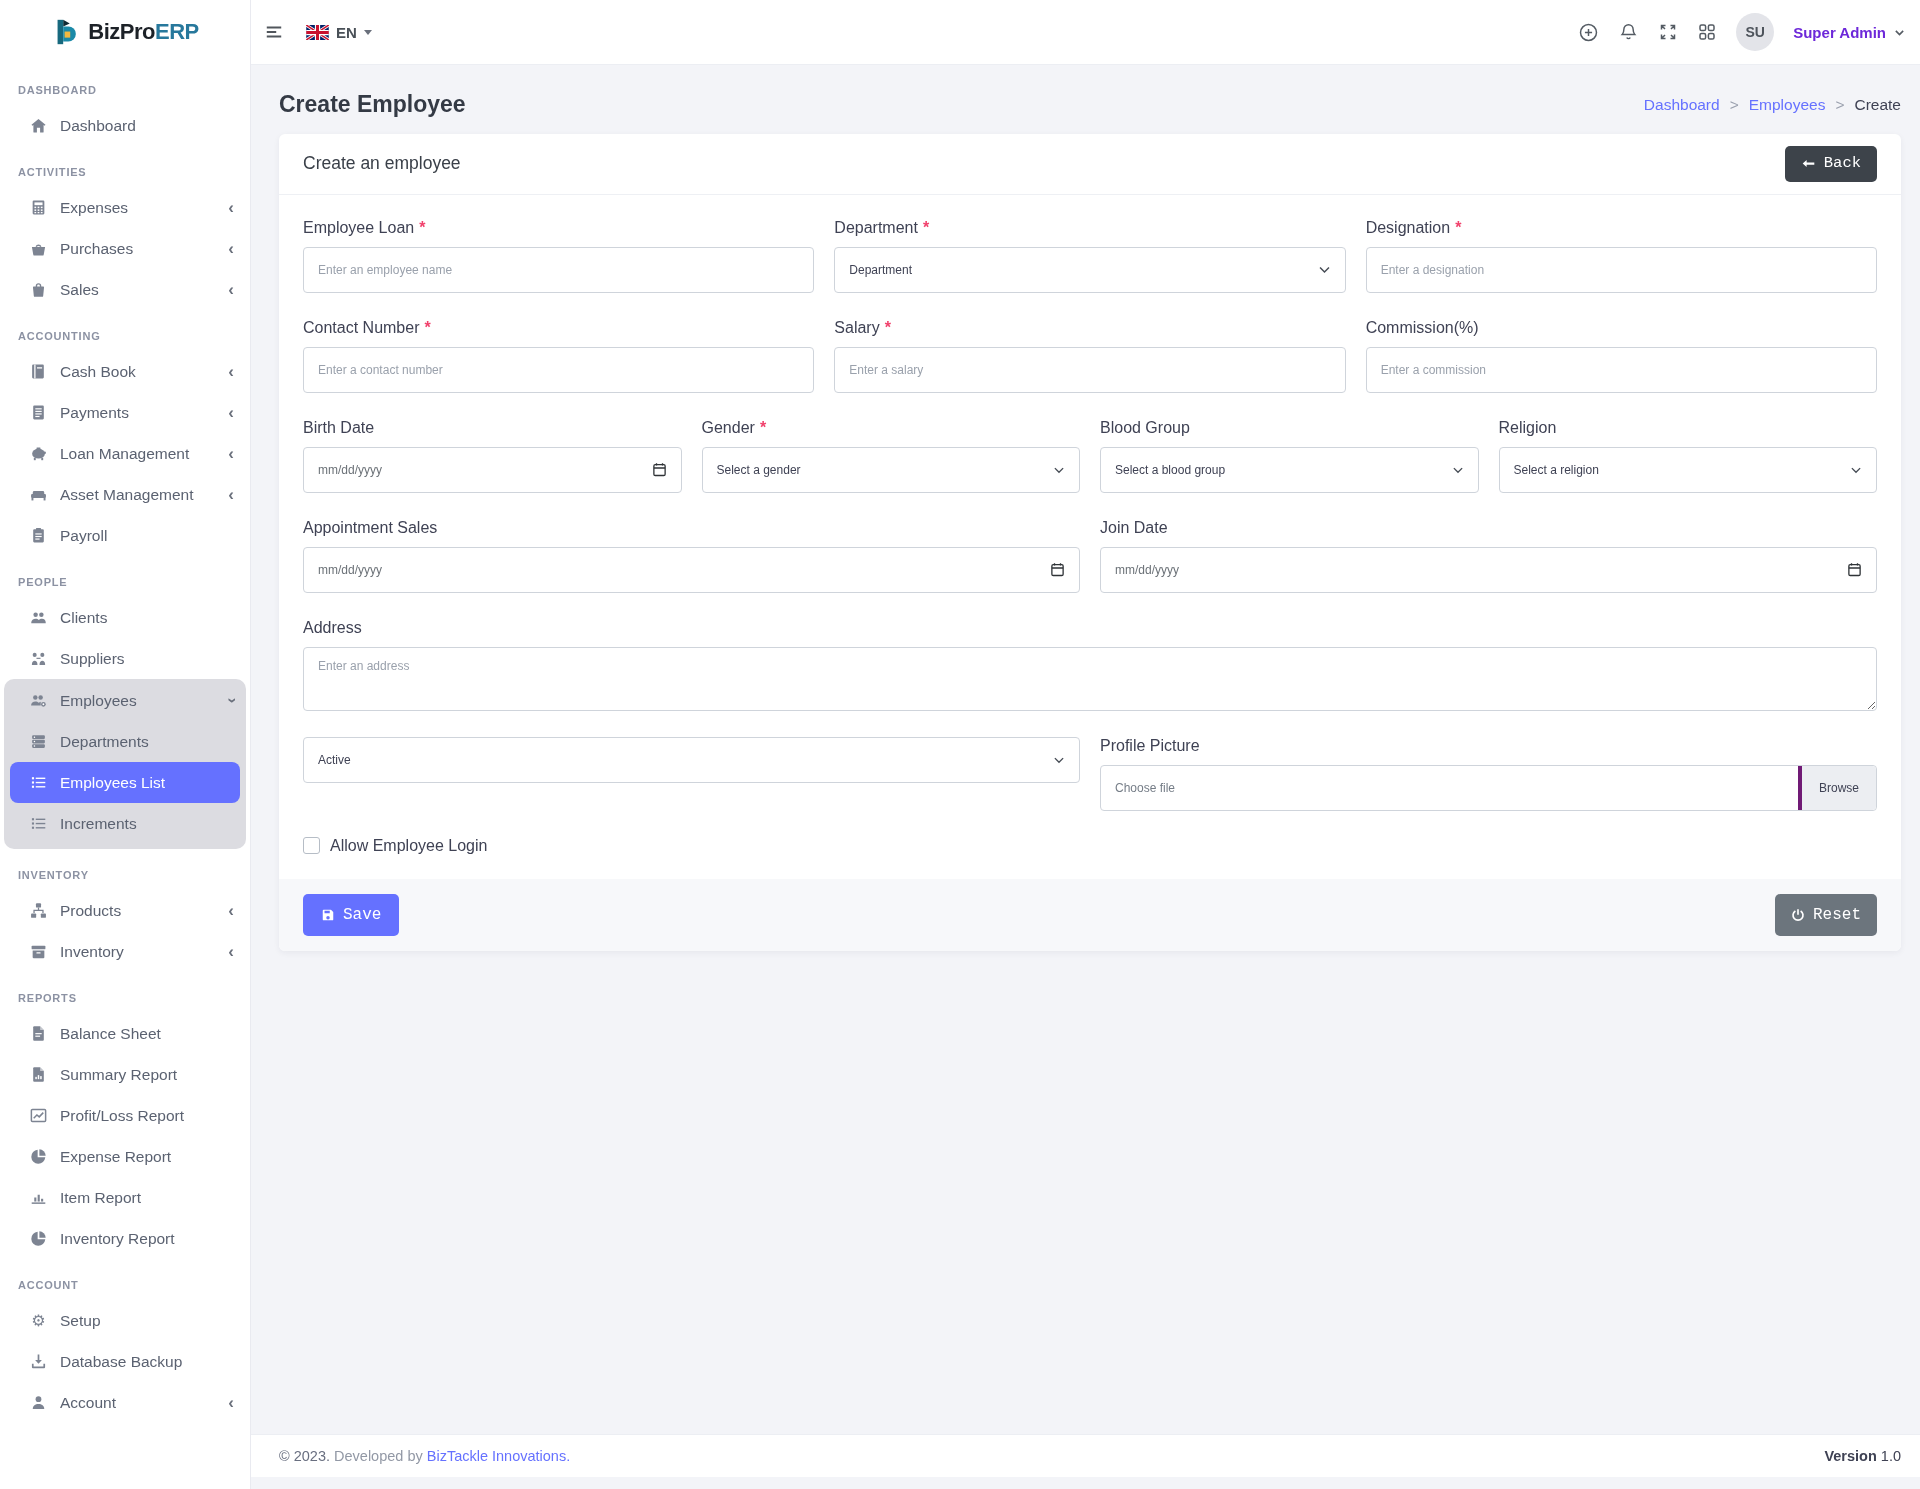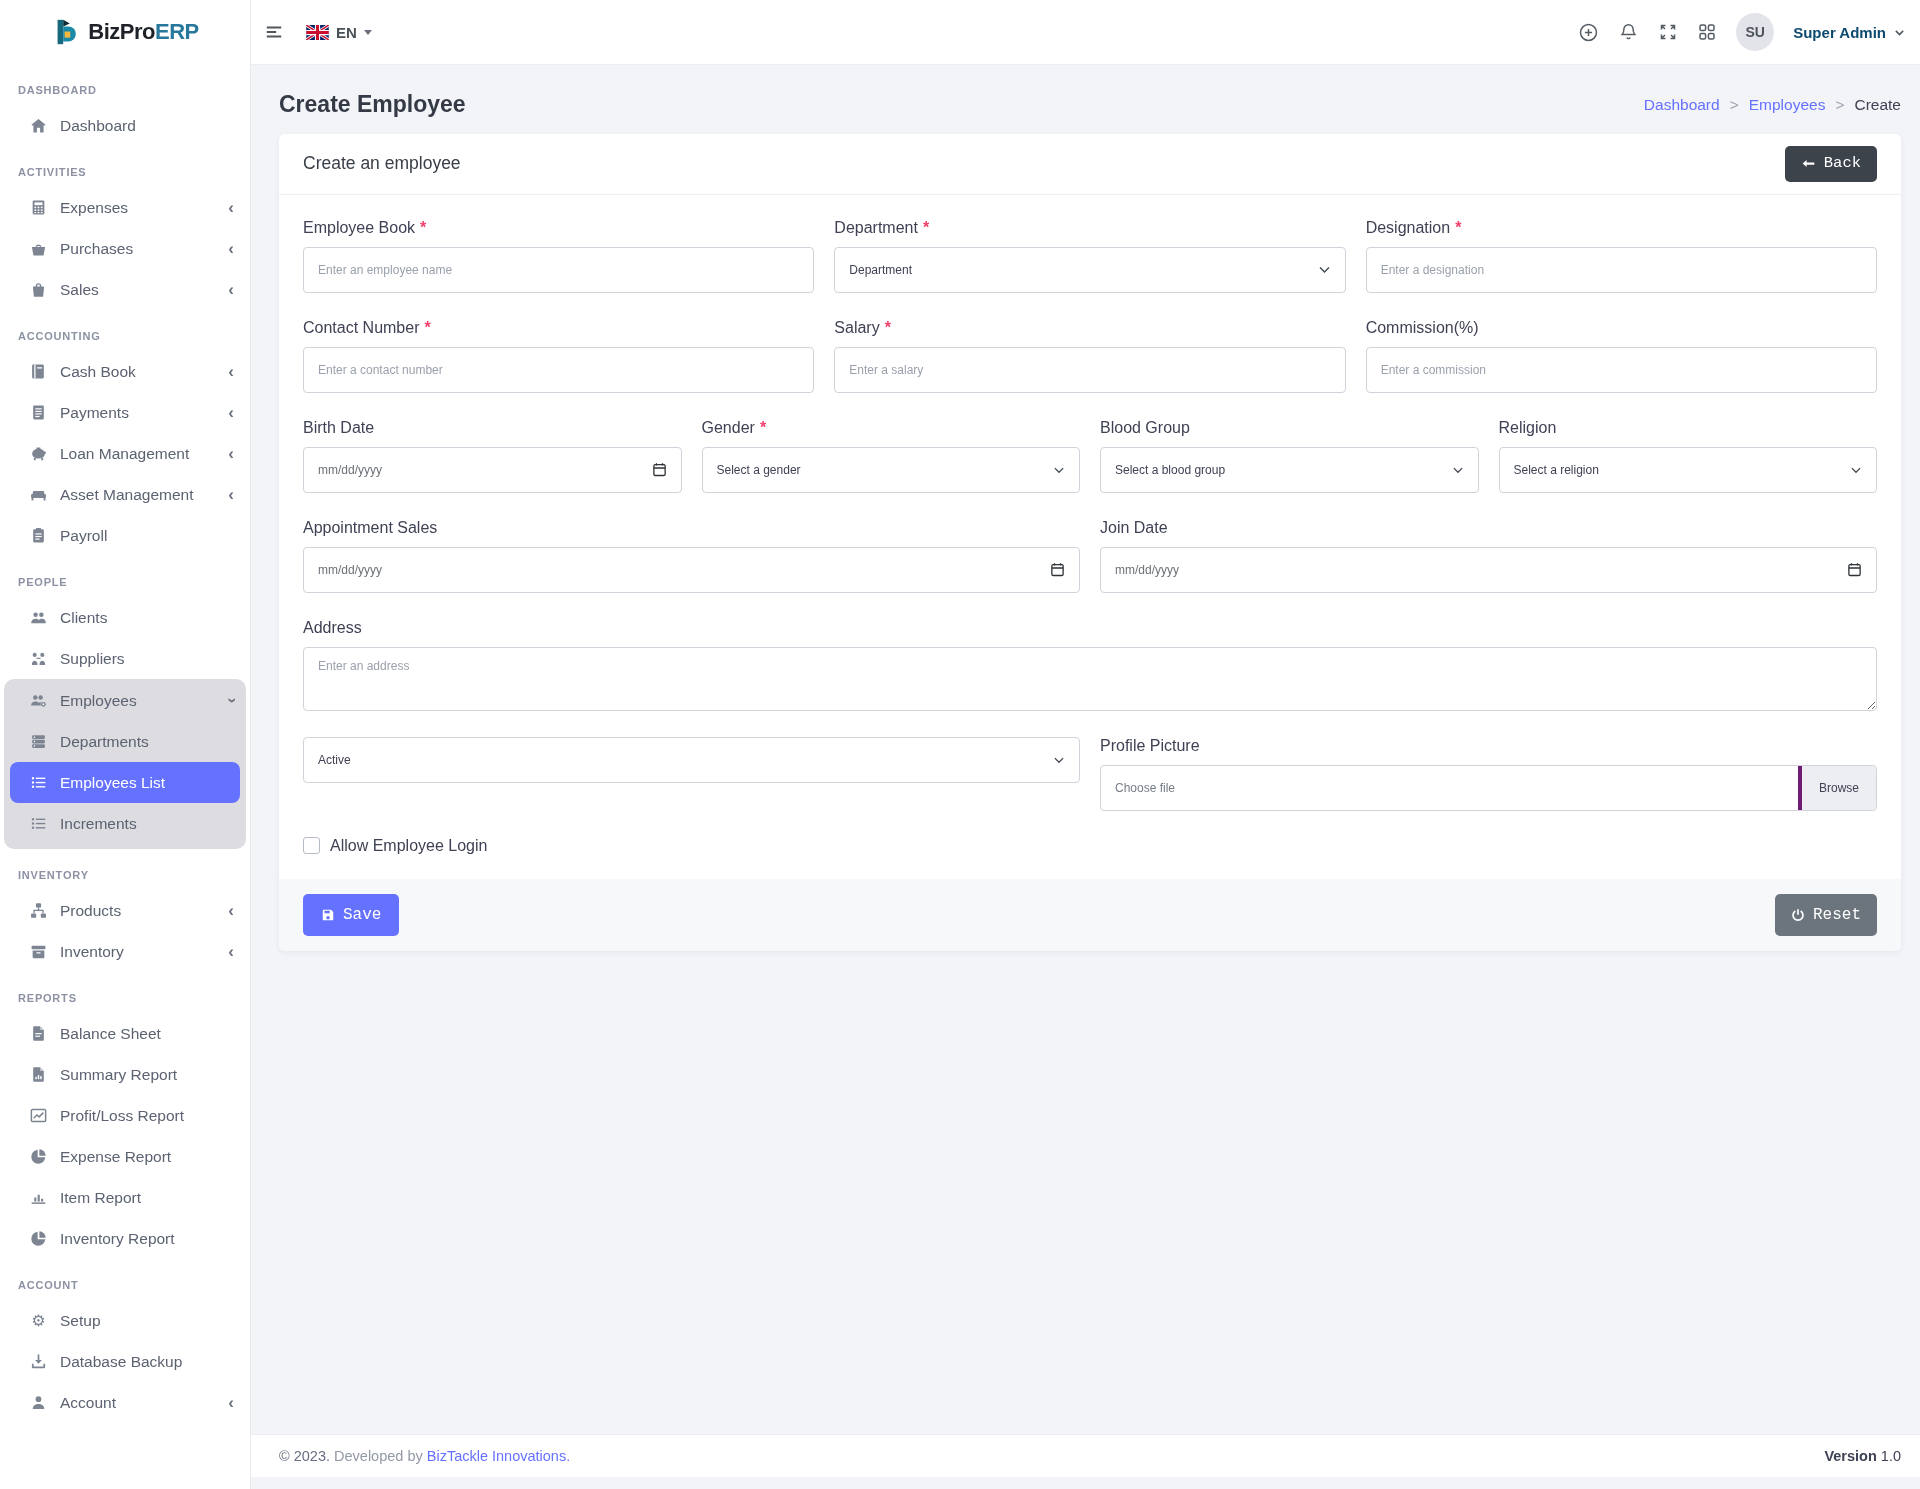--- a/index.html
+++ b/index.html
@@ -25,21 +25,21 @@
   .sub-active .ni{color:#fff}
   
   .main{flex:1;display:flex;flex-direction:column;min-width:0}
   .topbar{height:64px;background:#fff;border-bottom:1px solid #eceef3;display:flex;align-items:center;padding:0 14px 0 13px}
   .tb-left{display:flex;align-items:center;gap:22px}
   .icon-btn{display:flex;align-items:center;justify-content:center;color:#545b63;cursor:pointer;background:none;border:none;padding:0}
   .lang{display:flex;align-items:center;gap:7px;cursor:pointer;font-size:15px;font-weight:600;color:#495057}
   .caret-tri{width:0;height:0;border:4px solid transparent;border-top:5px solid #6a707c;margin-top:4px}
   .tb-right{margin-left:auto;display:flex;align-items:center;gap:19px}
   .avatar{width:38px;height:38px;border-radius:50%;background:#e3e4e9;display:flex;align-items:center;justify-content:center;font-weight:700;font-size:14px;color:#4d535b;cursor:pointer}
-  .user{display:flex;align-items:center;gap:7px;font-size:15px;font-weight:600;color:#0c4a6e;cursor:pointer}
+  .user{display:flex;align-items:center;gap:7px;font-size:15px;font-weight:600;color:#6d28d9;cursor:pointer}
   
   .content{padding:0 19px 0 28px}
   .page-head{display:flex;align-items:center;justify-content:space-between;margin:26px 0 16px}
   .page-title{font-size:23px;font-weight:700;color:#343a45;margin:0}
   .breadcrumb{display:flex;align-items:center;gap:10px;font-size:15.5px}
   .breadcrumb a{color:#6571ff;text-decoration:none;cursor:pointer}
   .breadcrumb .sep::before{content:">";color:#9aa0ae}
   .breadcrumb .current{color:#3f4254}
   .card{background:#fff;border-radius:6px;box-shadow:0 2px 6px rgba(30,40,60,.06)}
   .card-header{display:flex;align-items:center;justify-content:space-between;padding:12px 24px;border-bottom:1px solid #eef0f4;min-height:34px}
@@ -457,21 +457,21 @@
                 <path d="M1.8 8 6 4.3v2.5h8.2v2.4H6v2.5z"></path>
               </svg>
             <span>Back</span>
           </button>
         </div>
 
         <div class="card-body">
 
           <div class="grid g3">
             <div>
-              <label class="flabel"><span class="req">Employee Book</span></label>
+              <label class="flabel"><span class="req">Employee Loan</span></label>
               <input class="fc" type="text" placeholder="Enter an employee name" style="">
             </div>
             <div>
               <label class="flabel"><span class="req">Department</span></label>
               <div class="fc selectc">
                 <span class="val">Department</span>
                 <svg width="13" height="13" viewBox="0 0 16 16" fill="none" stroke="#454b54" stroke-width="1.8">
                     <path d="M2.5 5.5 8 11l5.5-5.5"></path>
                   </svg>
               </div>

